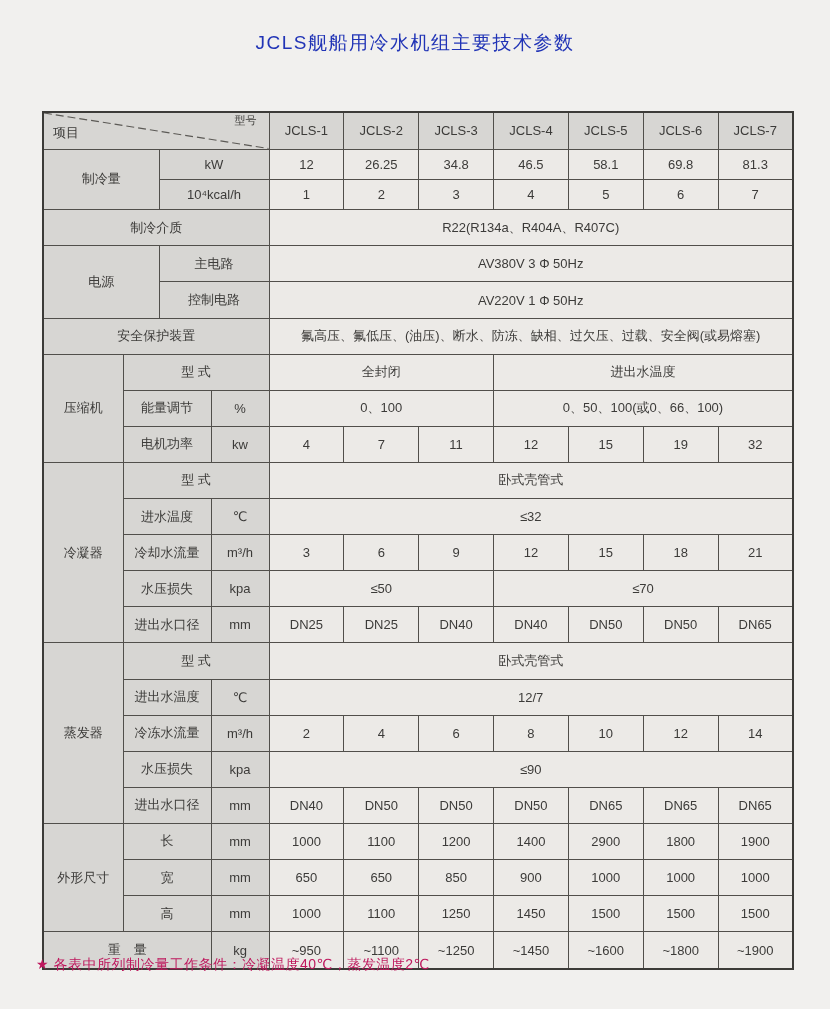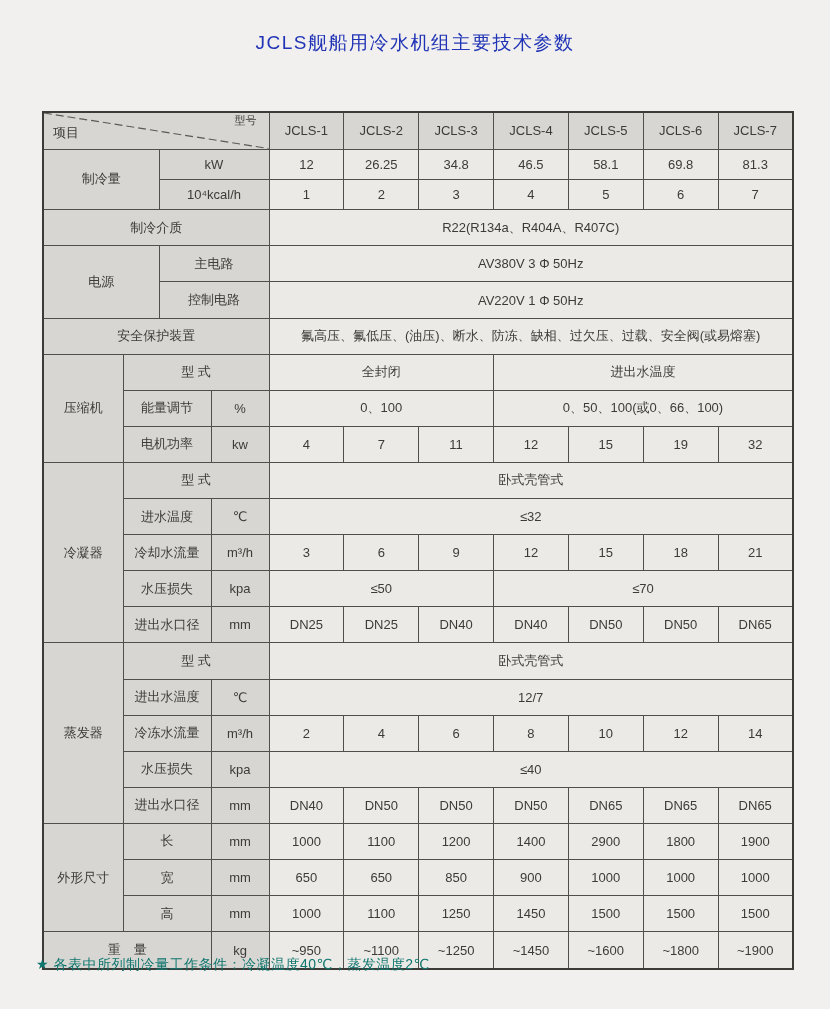--- a/index.html
+++ b/index.html
@@ -32,21 +32,21 @@
   }
   tr.hdr{height:37px;}
   td.lbl{background:#d7d6d3;}
   td.dat{background:#eceae7;color:#46443f;}
   td.corner{position:relative;padding:0;}
   td.corner svg{position:absolute;left:0;top:0;width:100%;height:100%;}
   .corner-item{position:absolute;left:9px;bottom:7px;font-size:13px;}
   .corner-model{position:absolute;right:12px;top:0;font-size:11px;}
   .footnote{
     position:absolute;left:36px;top:956px;
-    font-size:14px;color:#0f766e;letter-spacing:0.5px;
+    font-size:14px;color:#be185d;letter-spacing:0.5px;
   }
 </style>
 </head>
 <body>
 
 <div class="page-title">JCLS舰船用冷水机组主要技术参数</div>
 
 <table class="spec">
   <colgroup>
     <col style="width:80px">
@@ -213,21 +213,21 @@
     <td class="dat">6</td>
     <td class="dat">8</td>
     <td class="dat">10</td>
     <td class="dat">12</td>
     <td class="dat">14</td>
   </tr>
 
   <tr>
     <td colspan="2" class="lbl">水压损失</td>
     <td class="lbl">kpa</td>
-    <td colspan="7" class="dat">≤40</td>
+    <td colspan="7" class="dat">≤90</td>
   </tr>
 
   <tr>
     <td colspan="2" class="lbl">进出水口径</td>
     <td class="lbl">mm</td>
     <td class="dat">DN40</td>
     <td class="dat">DN50</td>
     <td class="dat">DN50</td>
     <td class="dat">DN50</td>
     <td class="dat">DN65</td>

